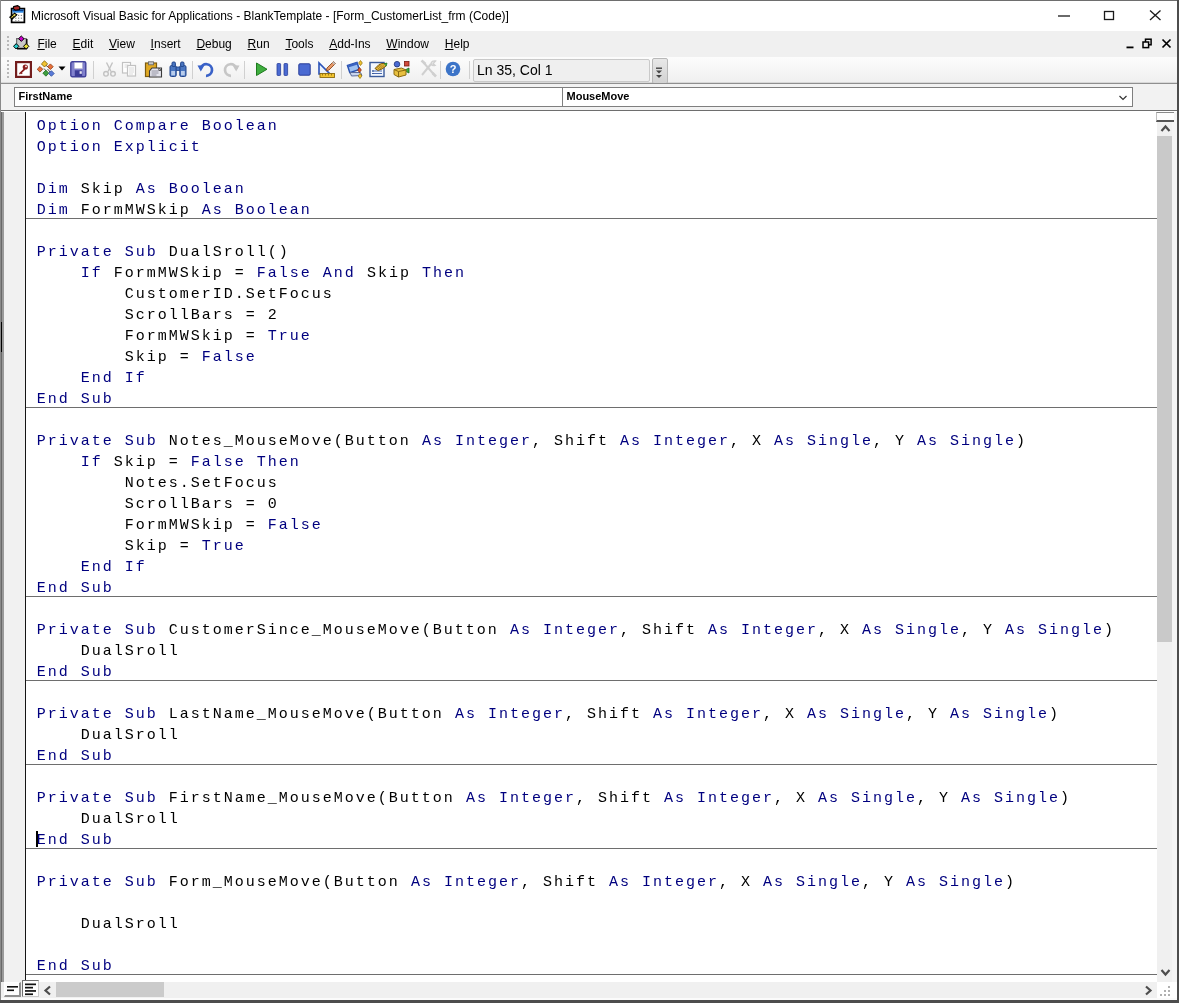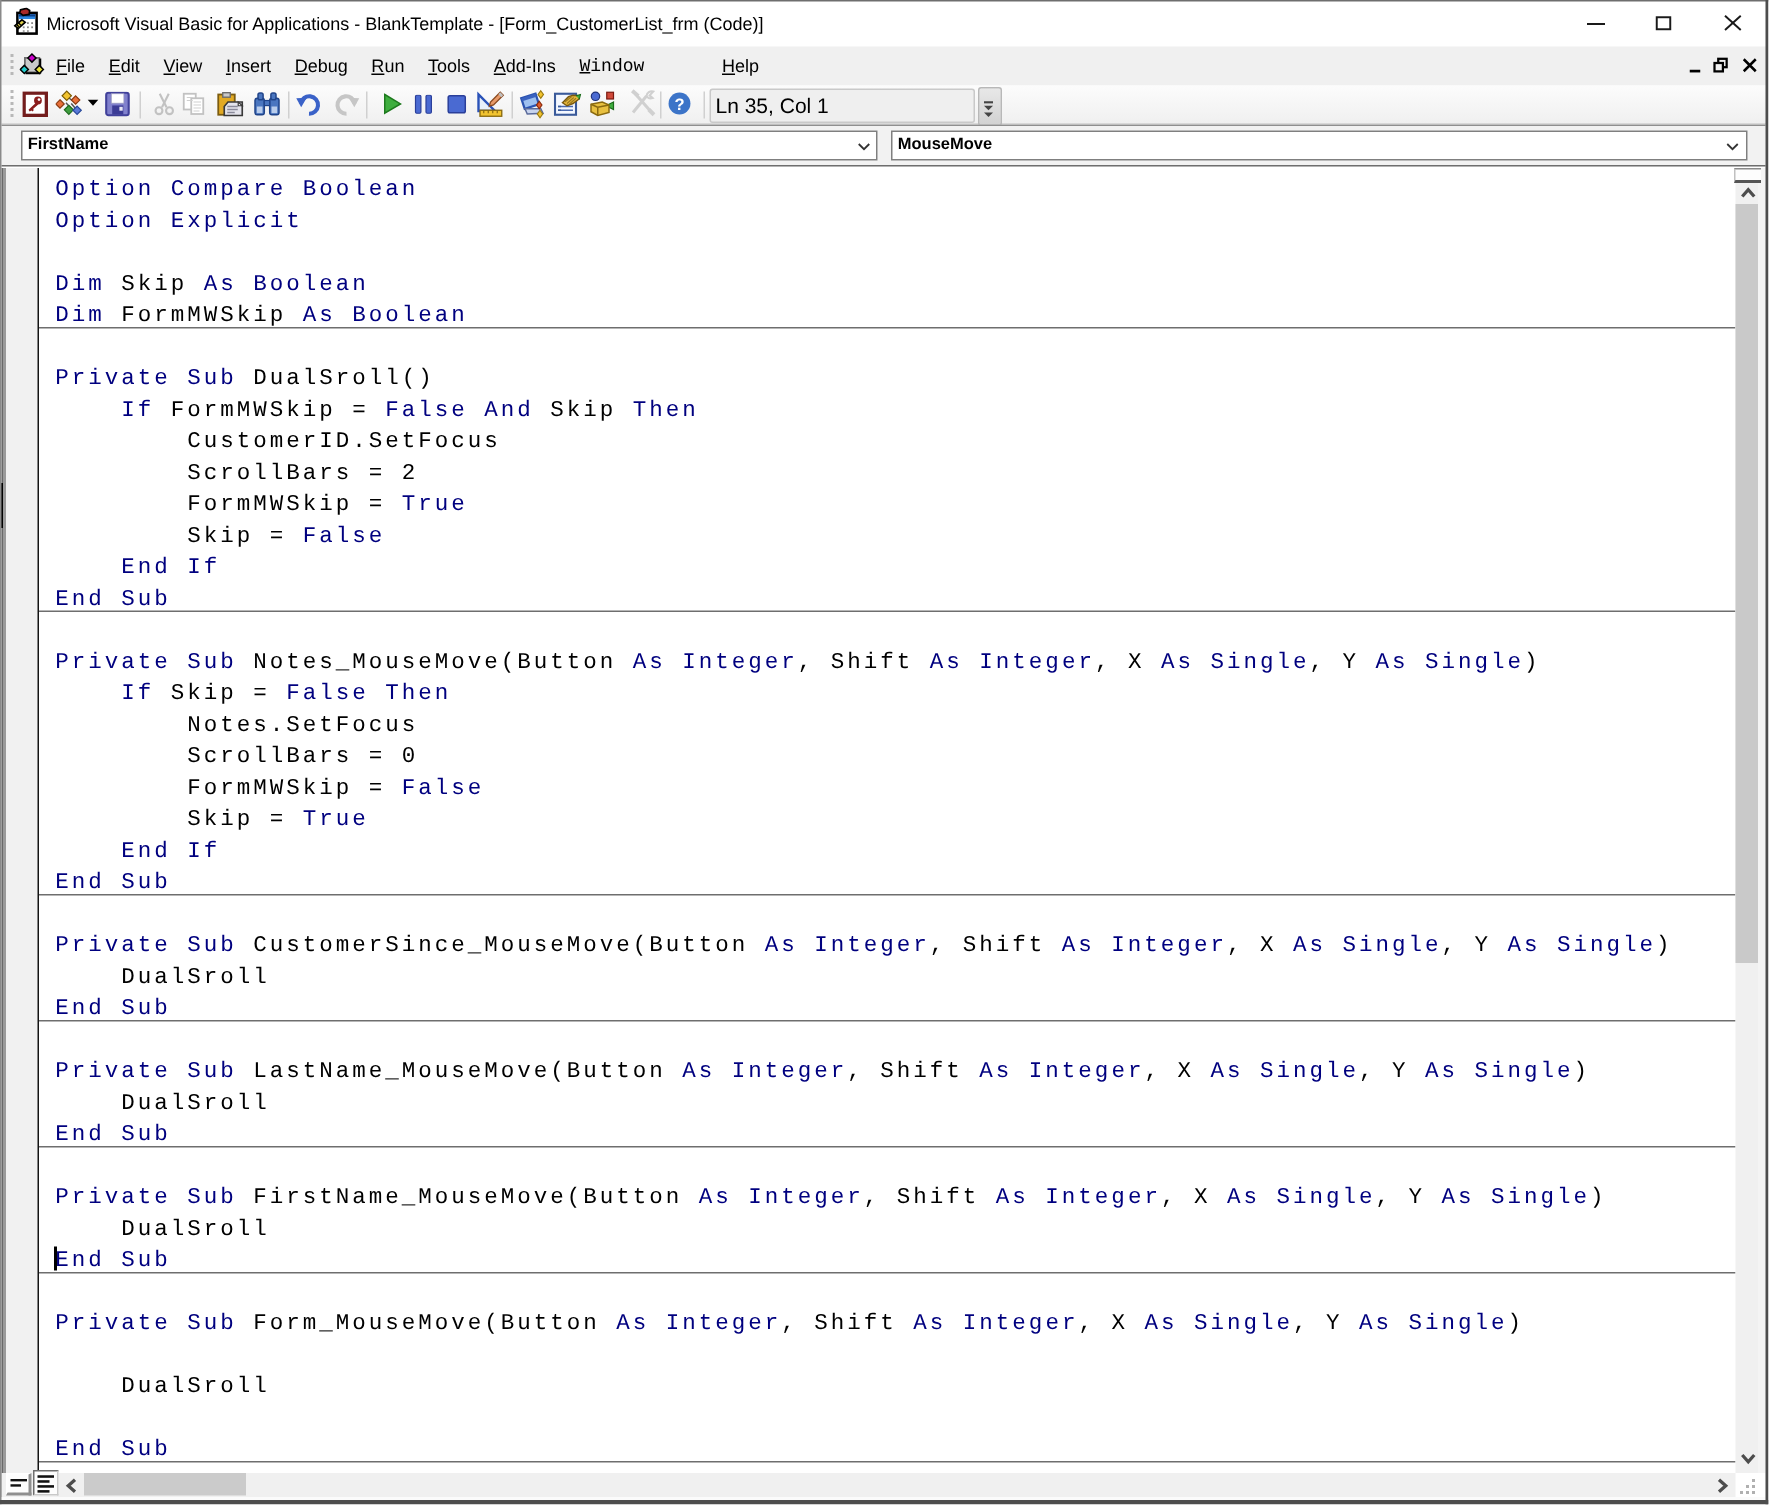--- a/index.html
+++ b/index.html
@@ -100,22 +100,22 @@
 </svg>
 <div class="abs" id="menuitems" style="left:29.5px;top:31px;height:26px;display:flex;align-items:center;">
   <div class="menuitem" style="padding:0 7.9px;"><u>F</u>ile</div>
   <div class="menuitem" style="padding:0 7.9px;"><u>E</u>dit</div>
   <div class="menuitem" style="padding:0 7.9px;"><u>V</u>iew</div>
   <div class="menuitem" style="padding:0 7.9px;"><u>I</u>nsert</div>
   <div class="menuitem" style="padding:0 7.9px;"><u>D</u>ebug</div>
   <div class="menuitem" style="padding:0 7.9px;"><u>R</u>un</div>
   <div class="menuitem" style="padding:0 7.9px;"><u>T</u>ools</div>
   <div class="menuitem" style="padding:0 7.9px;"><u>A</u>dd-Ins</div>
-  <div class="menuitem" style="padding:0 7.9px;font-family:Liberation Mono, monospace;"><u>W</u>indow</div>
-  <div class="menuitem" style="padding:0 7.9px;margin-left:36px;"><u>H</u>elp</div>
+  <div class="menuitem" style="padding:0 7.9px;"><u>W</u>indow</div>
+  <div class="menuitem" style="padding:0 7.9px;"><u>H</u>elp</div>
 </div>
 
 <div id="toolbar" class="abs">
   <div class="tsep" style="left:92px;"></div>
   <div class="tsep" style="left:191px;"></div>
   <div class="tsep" style="left:243px;"></div>
   <div class="tsep" style="left:340px;"></div>
   <div class="tsep" style="left:439px;"></div>
   <div class="tsep" style="left:468px;"></div>
 </div>
@@ -288,21 +288,21 @@
   <path d="M2 11 L8 11 L5 14 Z" fill="#444"></path>
 </svg>
 
 <div id="comborow" class="abs">
   <div class="combo" style="left:13px;width:571px;">
     <div class="combotext">FirstName</div>
     <svg class="chev" style="left:556px;" viewBox="0 0 10 10">
         <path d="M1.5 3 L5 6.5 L8.5 3" fill="none" stroke="#333" stroke-width="1.2"></path>
       </svg>
   </div>
-  <div class="combo" style="left:593px;width:571px;text-align:right;">
+  <div class="combo" style="left:561px;width:571px;text-align:right;">
     <div class="combotext">MouseMove</div>
     <svg class="chev" style="left:555px;" viewBox="0 0 10 10">
         <path d="M1.5 3 L5 6.5 L8.5 3" fill="none" stroke="#333" stroke-width="1.2"></path>
       </svg>
   </div>
 </div>
 
 <div id="codearea" class="abs"></div>
 <div id="margin" class="abs"></div>
 <div id="code" class="abs"><span class="k">Option Compare Boolean</span>

